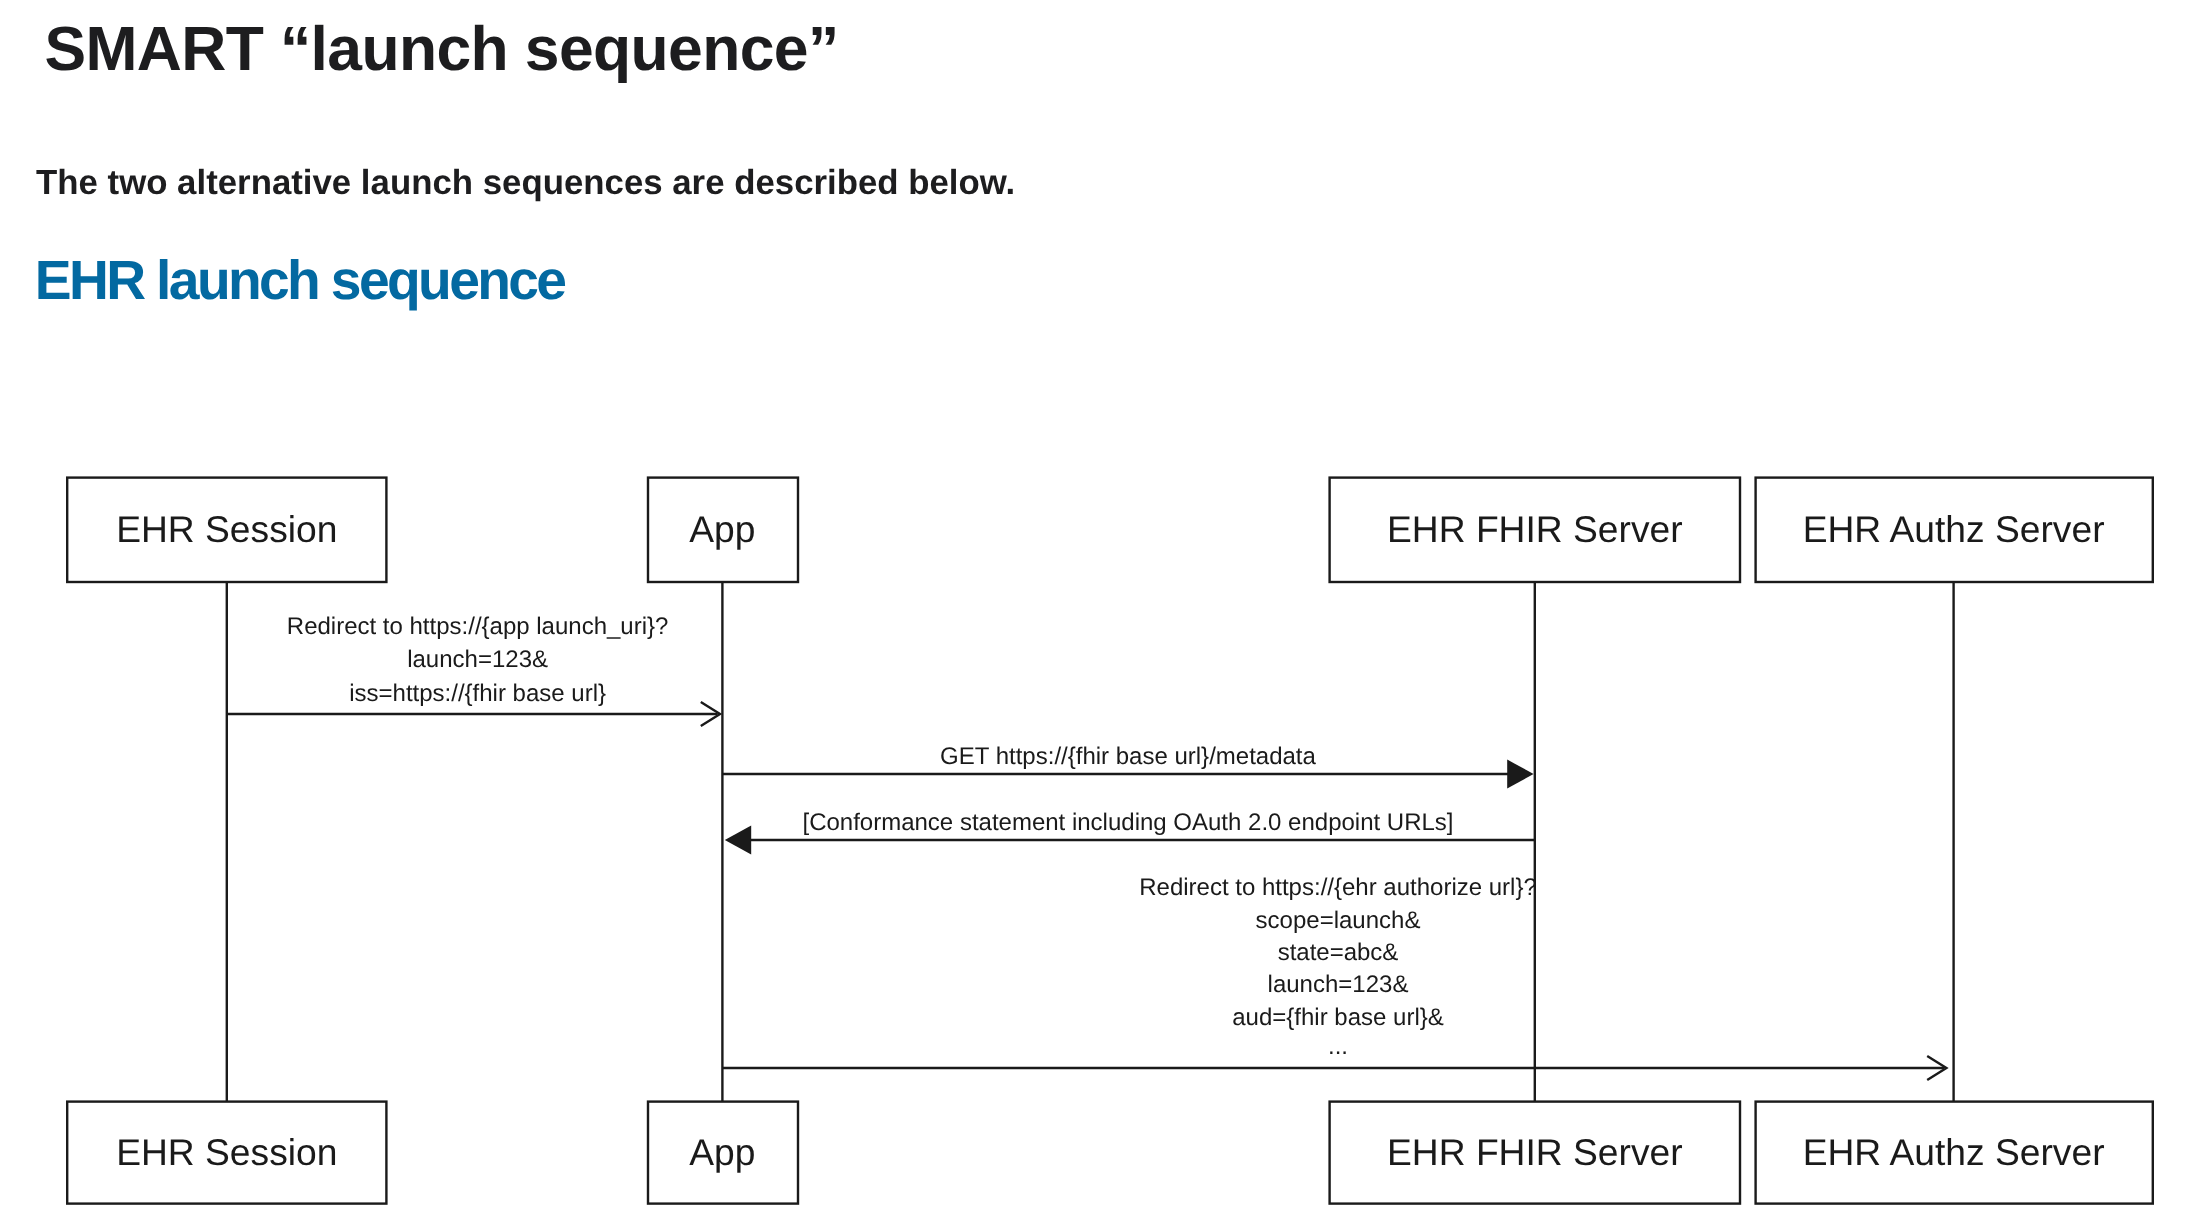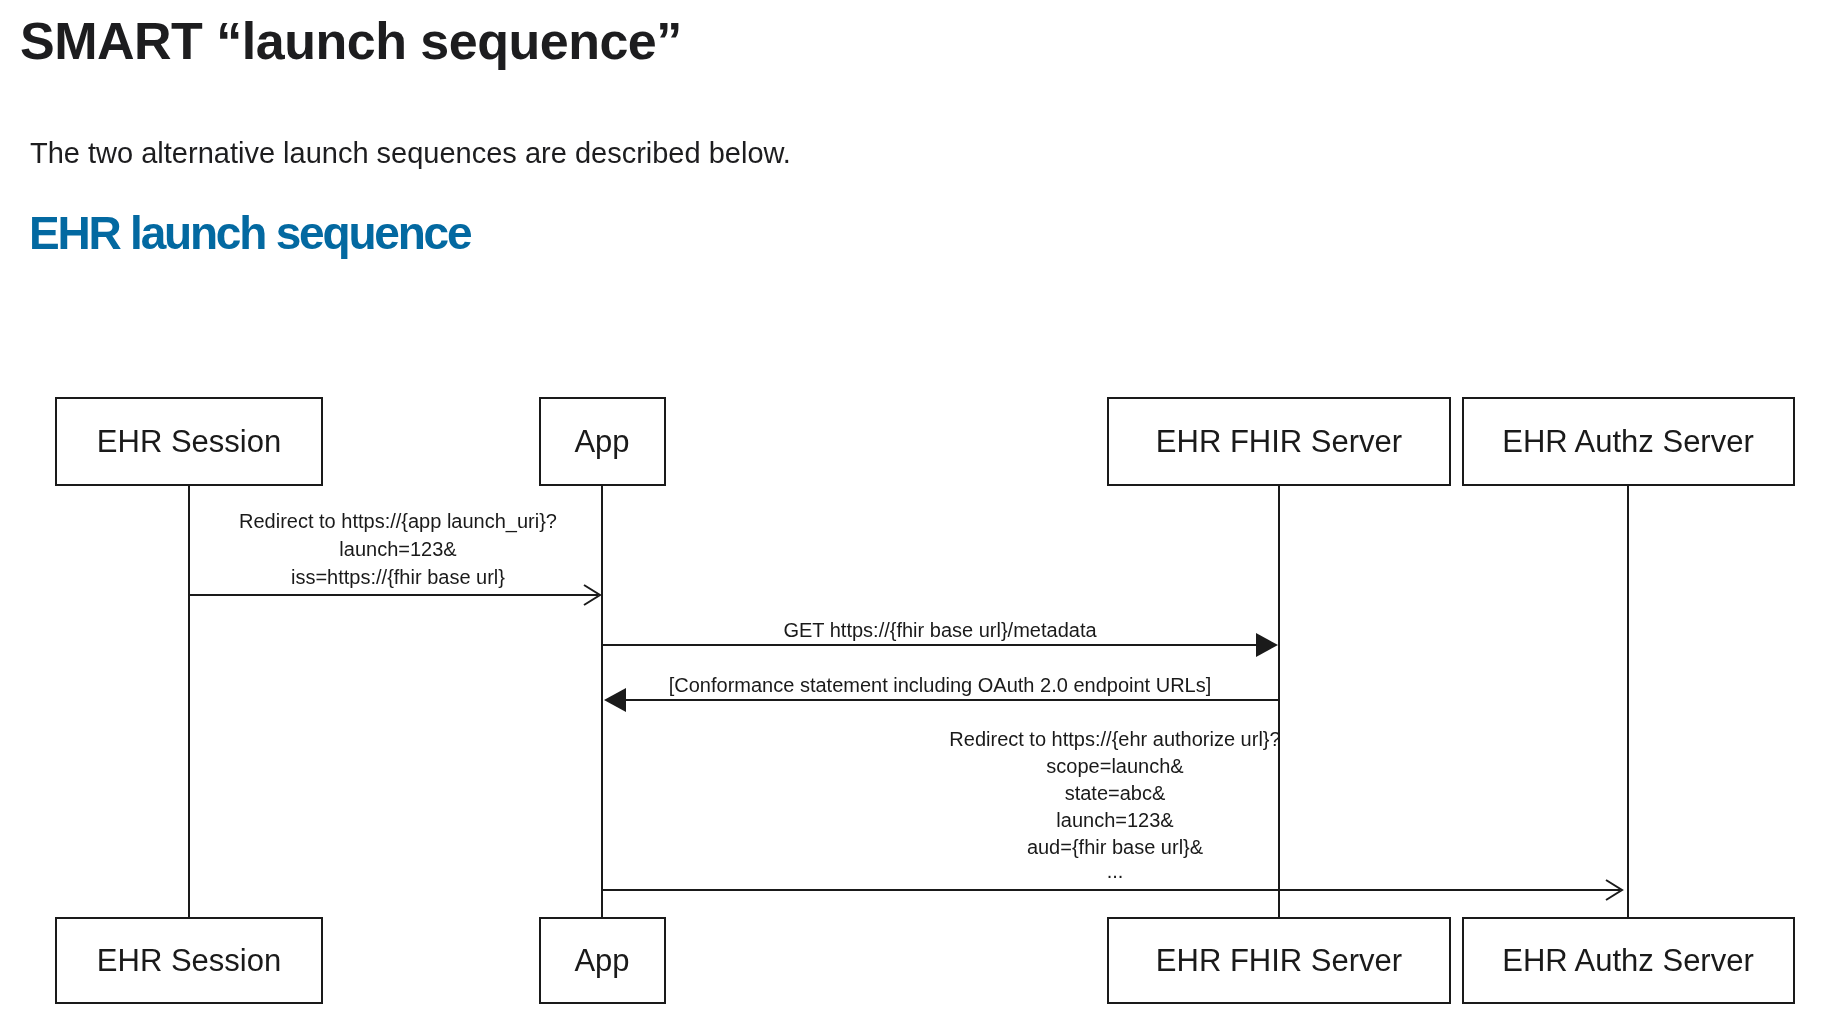--- a/index.html
+++ b/index.html
@@ -6,31 +6,31 @@
   html, body { margin: 0; padding: 0; }
   body {
     width: 1838px; height: 1020px;
     background: #ffffff;
     position: relative;
     overflow: hidden;
     font-family: "Liberation Sans", sans-serif;
     color: #1d1d1f;
   }
   .page-title {
-    position: absolute; left: 20px; top: 12px;
+    position: absolute; left: 37px; top: 12px;
     margin: 0;
     font-size: 52px; font-weight: 600; letter-spacing: -0.5px;
     line-height: 1.15;
     color: #1d1d1f;
     text-align: center;
   }
   .intro-text {
     position: absolute; left: 30px; top: 136px;
     margin: 0;
-    font-size: 29px; font-weight: 400;
+    font-size: 29px; font-weight: 700;
     line-height: 34px;
     color: #1d1d1f;
   }
   .section-heading {
     position: absolute; left: 29px; top: 208px;
     margin: 0;
     font-size: 46px; font-weight: 700; letter-spacing: -2.2px;
     line-height: 1.1;
     color: #0369a1;
   }

